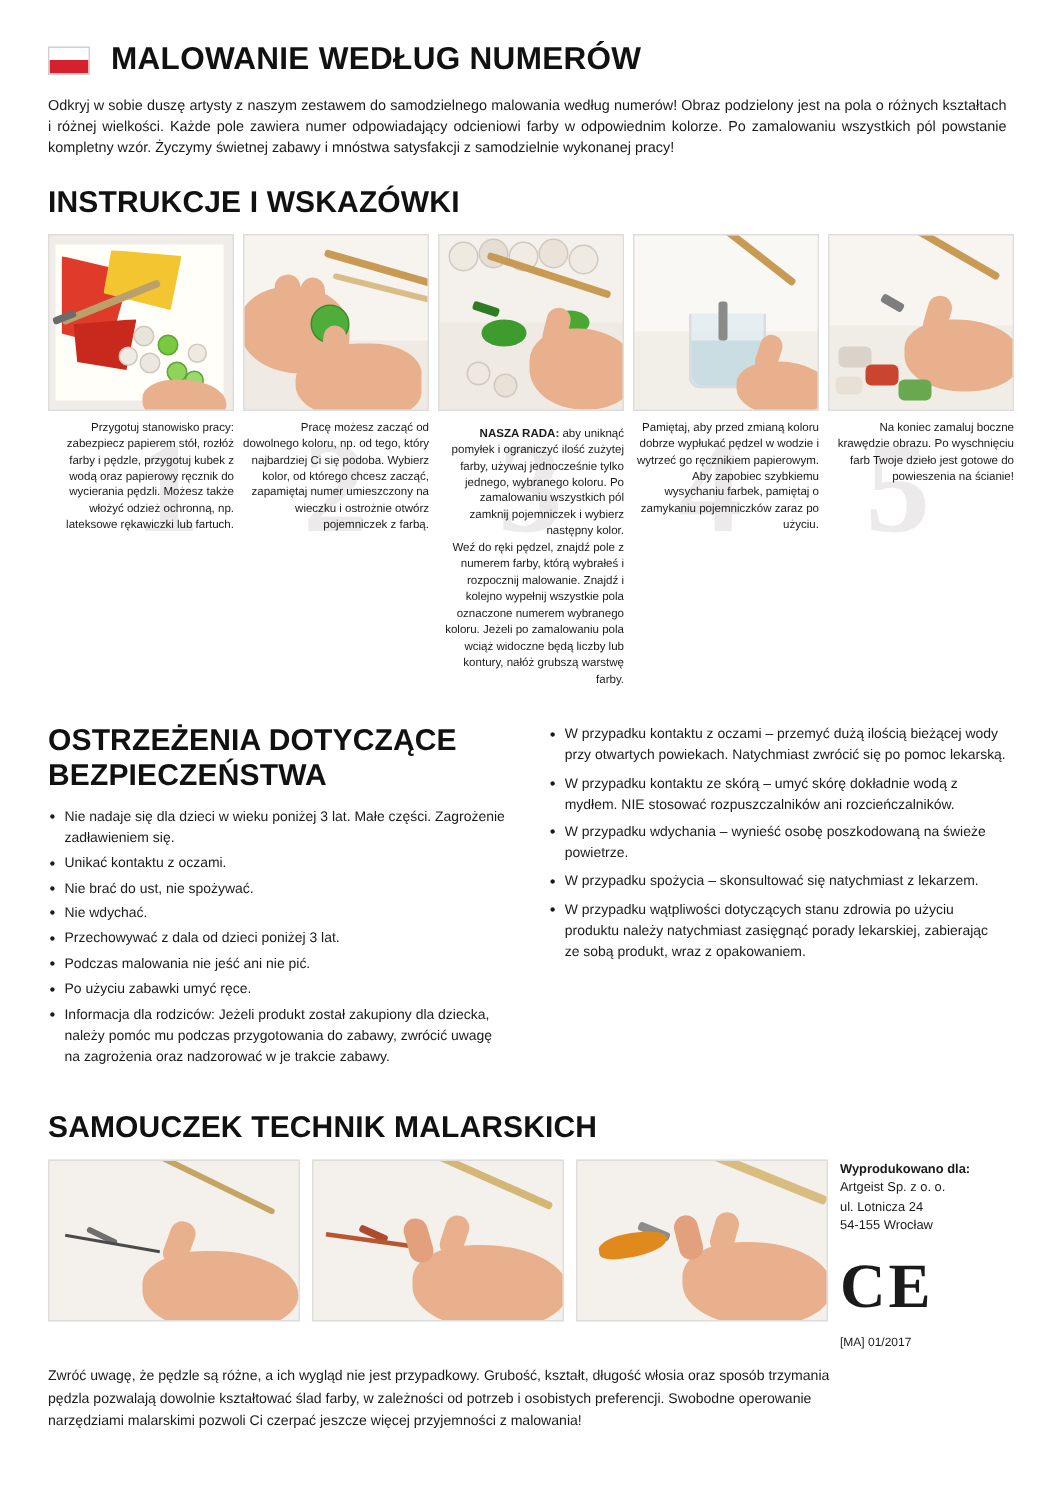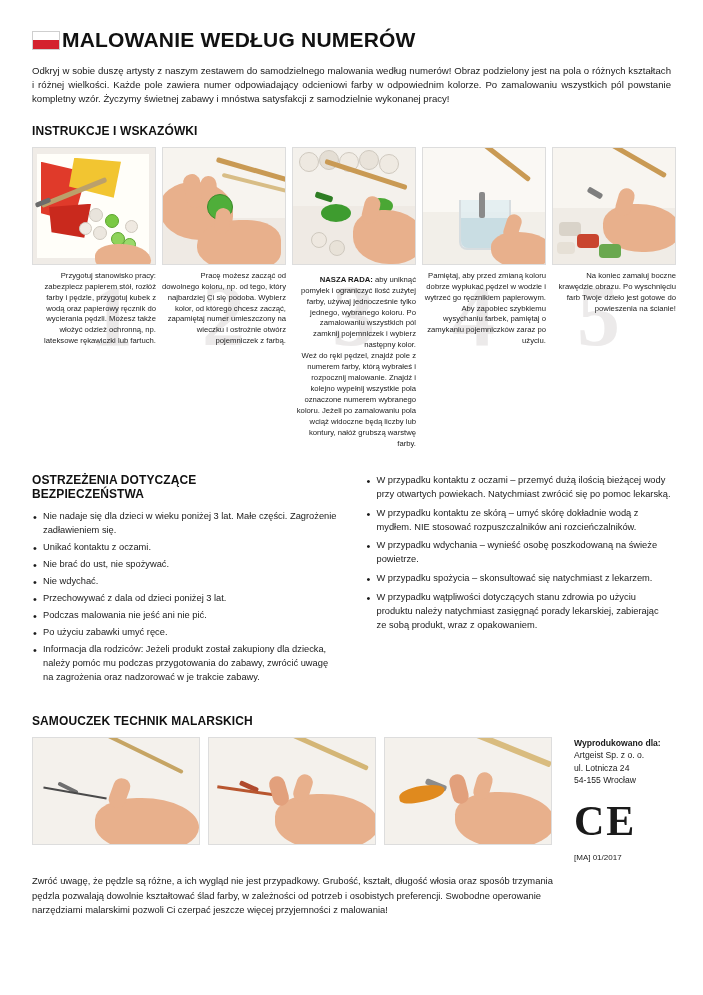--- a/index.html
+++ b/index.html
@@ -21,21 +21,21 @@
     left: 0; top: 0;
     width: 703px;
     height: 995px;
     padding: 28px 32px 18px 32px;
   }
 
   
   .title-row {
     display: flex;
     align-items: center;
-    gap: 2px;
+    gap: 14px;
     margin-bottom: 12px;
   }
   .flag {
     width: 28px;
     height: 19px;
     border: 1px solid #cfcfcf;
     display: block;
     position: relative;
     overflow: hidden;
     flex: 0 0 auto;
@@ -53,21 +53,21 @@
   .intro {
     font-size: 9.6px;
     line-height: 1.45;
     text-align: justify;
     margin: 0 0 18px 0;
     color: #1a1a1a;
   }
 
   
   h2.section-title {
-    font-size: 12px;
+    font-size: 20px;
     font-weight: bold;
     margin: 0 0 9px 0;
     color: #111;
     letter-spacing: 0.1px;
   }
   h2.section-title.two-line { line-height: 1.15; }
 
   
   .strip {
     display: flex;
@@ -159,21 +159,20 @@
   .tut-photo {
     width: 168px;
     height: 108px;
     border: 1px solid #ddd;
     position: relative;
     overflow: hidden;
     background: #f3efe9;
     flex: 0 0 auto;
   }
   .producer {
-    margin-left: 14px;
     font-size: 8.6px;
     line-height: 1.45;
   }
   .producer .ptitle { font-weight: bold; }
   .ce {
     margin-top: 14px;
     font-family: "Liberation Serif", serif;
     font-size: 42px;
     font-weight: bold;
     letter-spacing: 2px;

